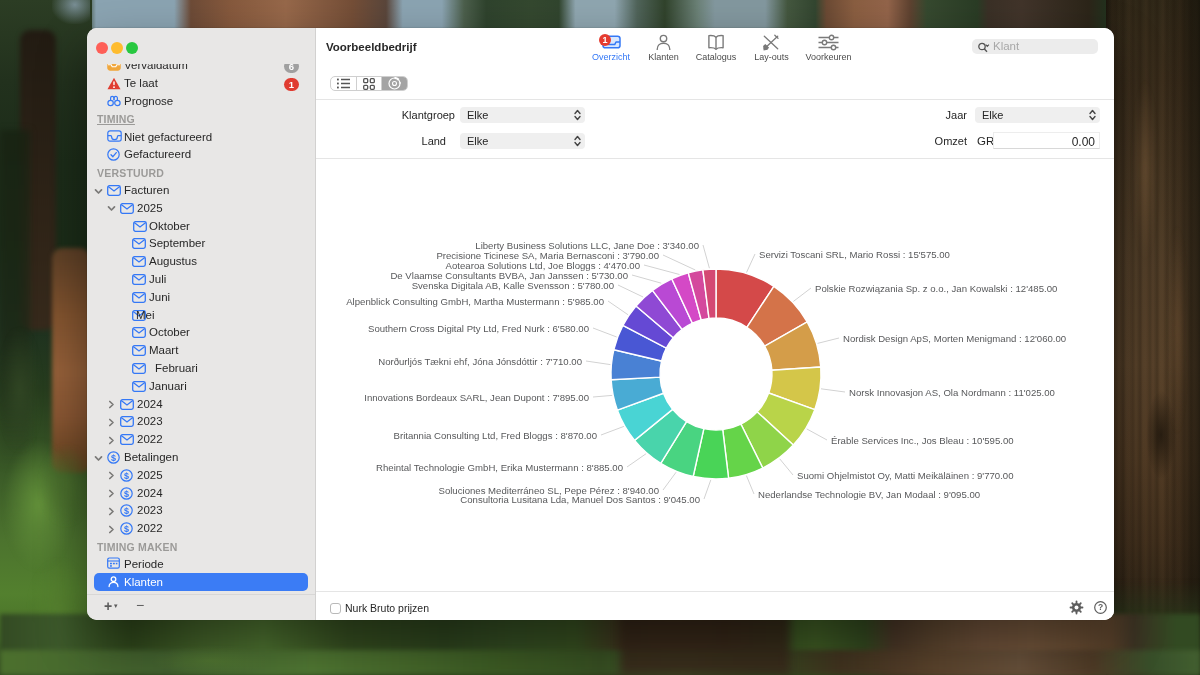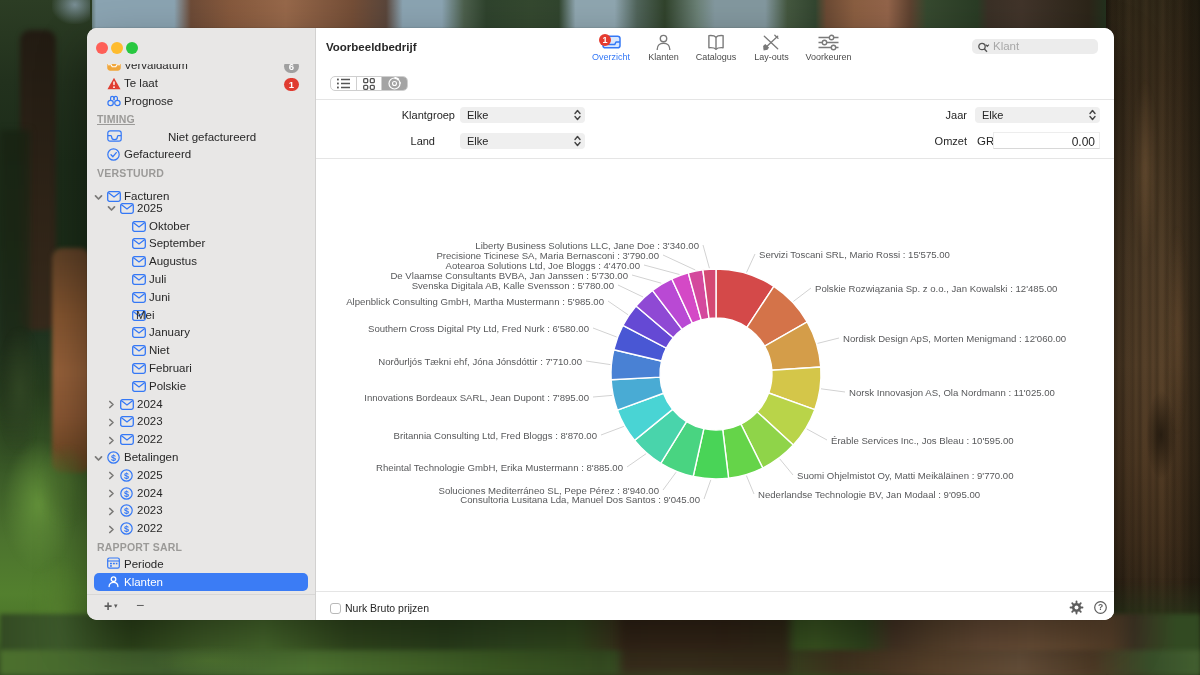--- a/index.html
+++ b/index.html
@@ -110,51 +110,51 @@
               <span class="txt" style="left:37px;color:#272727;position:absolute;">Prognose</span>
             </div>
             <div class="shdr" style="top:49.8px;text-decoration:underline;">TIMING</div>
             <div class="srow" style="top:64.6px;">
               <span class="sico" style="left:20px;"><svg width="15" height="12" viewBox="0 0 15 12">
                   <g fill="none" stroke="#3478f6" stroke-width="1.2" stroke-linejoin="round">
                     <rect x="0.8" y="0.8" width="13.4" height="10.4" rx="2.2"></rect>
                     <path d="M0.8 5.6 h3.2 l0.6 1.2 a2.6 2.6 0 0 0 5.8 0 l0.6-1.2 h3.2"></path>
                   </g>
                 </svg></span>
-              <span class="txt" style="left:37px;color:#272727;position:absolute;margin-left:44px;">Niet gefactureerd</span>
+              <span class="txt" style="left:37px;color:#272727;position:absolute;">Niet gefactureerd</span>
             </div>
             <div class="srow" style="top:82.4px;">
               <span class="sico" style="left:20px;"><svg width="13" height="13" viewBox="0 0 13 13">
                   <circle cx="6.5" cy="6.5" r="5.7" fill="none" stroke="#3478f6" stroke-width="1.2"></circle>
                   <path d="M4 6.8 L5.9 8.7 L9.3 4.6" fill="none" stroke="#3478f6" stroke-width="1.3" stroke-linecap="round" stroke-linejoin="round"></path>
                 </svg></span>
               <span class="txt" style="left:37px;color:#272727;position:absolute;">Gefactureerd</span>
             </div>
             <div class="shdr" style="top:103.2px;">VERSTUURD</div>
-            <div class="srow" style="top:124px;">
+            <div class="srow" style="top:118.0px;">
               <span class="chev" style="left:7px;"><svg width="9" height="9" viewBox="0 0 9 9">
                   <path d="M1.5 2.8 L4.5 6 L7.5 2.8" fill="none" stroke="#7b7a78" stroke-width="1.7" stroke-linecap="round" stroke-linejoin="round"></path>
                 </svg></span>
               <span class="sico" style="left:20px;"><svg width="14" height="11" viewBox="0 0 14 11" style="margin-top:1.5px">
                   <rect x="0.7" y="0.7" width="12.6" height="9.6" rx="1.8" fill="none" stroke="#3478f6" stroke-width="1.3"></rect>
                   <path d="M1.2 1.6 L7 6 L12.8 1.6" fill="none" stroke="#3478f6" stroke-width="1.3"></path>
                 </svg></span>
               <span class="txt" style="left:37px;color:#272727;position:absolute;">Facturen</span>
             </div>
             <div class="srow" style="top:135.8px;">
               <span class="chev" style="left:20px;"><svg width="9" height="9" viewBox="0 0 9 9">
                   <path d="M1.5 2.8 L4.5 6 L7.5 2.8" fill="none" stroke="#7b7a78" stroke-width="1.7" stroke-linecap="round" stroke-linejoin="round"></path>
                 </svg></span>
               <span class="sico" style="left:33px;"><svg width="14" height="11" viewBox="0 0 14 11" style="margin-top:1.5px">
                   <rect x="0.7" y="0.7" width="12.6" height="9.6" rx="1.8" fill="none" stroke="#3478f6" stroke-width="1.3"></rect>
                   <path d="M1.2 1.6 L7 6 L12.8 1.6" fill="none" stroke="#3478f6" stroke-width="1.3"></path>
                 </svg></span>
               <span class="txt" style="left:50px;color:#272727;position:absolute;">2025</span>
             </div>
-            <div class="srow" style="top:153.6px;">
+            <div class="srow" style="top:153.6px;text-align:center;">
               <span class="sico" style="left:45px;"><svg width="14" height="11" viewBox="0 0 14 11" style="margin-top:1.5px">
                   <rect x="0.7" y="0.7" width="12.6" height="9.6" rx="1.8" fill="none" stroke="#3478f6" stroke-width="1.3"></rect>
                   <path d="M1.2 1.6 L7 6 L12.8 1.6" fill="none" stroke="#3478f6" stroke-width="1.3"></path>
                 </svg></span>
               <span class="txt" style="left:62px;color:#272727;position:absolute;">Oktober</span>
             </div>
             <div class="srow" style="top:171.4px;">
               <span class="sico" style="left:45px;"><svg width="14" height="11" viewBox="0 0 14 11" style="margin-top:1.5px">
                   <rect x="0.7" y="0.7" width="12.6" height="9.6" rx="1.8" fill="none" stroke="#3478f6" stroke-width="1.3"></rect>
                   <path d="M1.2 1.6 L7 6 L12.8 1.6" fill="none" stroke="#3478f6" stroke-width="1.3"></path>
@@ -187,42 +187,42 @@
                   <rect x="0.7" y="0.7" width="12.6" height="9.6" rx="1.8" fill="none" stroke="#3478f6" stroke-width="1.3"></rect>
                   <path d="M1.2 1.6 L7 6 L12.8 1.6" fill="none" stroke="#3478f6" stroke-width="1.3"></path>
                 </svg></span>
               <span class="txt" style="left:49px;color:#272727;position:absolute;">Mei</span>
             </div>
             <div class="srow" style="top:260.4px;">
               <span class="sico" style="left:45px;"><svg width="14" height="11" viewBox="0 0 14 11" style="margin-top:1.5px">
                   <rect x="0.7" y="0.7" width="12.6" height="9.6" rx="1.8" fill="none" stroke="#3478f6" stroke-width="1.3"></rect>
                   <path d="M1.2 1.6 L7 6 L12.8 1.6" fill="none" stroke="#3478f6" stroke-width="1.3"></path>
                 </svg></span>
-              <span class="txt" style="left:62px;color:#272727;position:absolute;">January</span>
+              <span class="txt" style="left:62px;color:#272727;position:absolute;">October</span>
             </div>
             <div class="srow" style="top:278.2px;">
               <span class="sico" style="left:45px;"><svg width="14" height="11" viewBox="0 0 14 11" style="margin-top:1.5px">
                   <rect x="0.7" y="0.7" width="12.6" height="9.6" rx="1.8" fill="none" stroke="#3478f6" stroke-width="1.3"></rect>
                   <path d="M1.2 1.6 L7 6 L12.8 1.6" fill="none" stroke="#3478f6" stroke-width="1.3"></path>
                 </svg></span>
-              <span class="txt" style="left:62px;color:#272727;position:absolute;">Niet</span>
+              <span class="txt" style="left:62px;color:#272727;position:absolute;">Maart</span>
             </div>
             <div class="srow" style="top:296.0px;">
               <span class="sico" style="left:45px;"><svg width="14" height="11" viewBox="0 0 14 11" style="margin-top:1.5px">
                   <rect x="0.7" y="0.7" width="12.6" height="9.6" rx="1.8" fill="none" stroke="#3478f6" stroke-width="1.3"></rect>
                   <path d="M1.2 1.6 L7 6 L12.8 1.6" fill="none" stroke="#3478f6" stroke-width="1.3"></path>
                 </svg></span>
-              <span class="txt" style="left:62px;color:#272727;position:absolute;">Februari</span>
+              <span class="txt" style="left:48px;color:#272727;position:absolute;padding-left:20px;">Februari</span>
             </div>
             <div class="srow" style="top:313.8px;">
               <span class="sico" style="left:45px;"><svg width="14" height="11" viewBox="0 0 14 11" style="margin-top:1.5px">
                   <rect x="0.7" y="0.7" width="12.6" height="9.6" rx="1.8" fill="none" stroke="#3478f6" stroke-width="1.3"></rect>
                   <path d="M1.2 1.6 L7 6 L12.8 1.6" fill="none" stroke="#3478f6" stroke-width="1.3"></path>
                 </svg></span>
-              <span class="txt" style="left:62px;color:#272727;position:absolute;">Polskie</span>
+              <span class="txt" style="left:62px;color:#272727;position:absolute;">Januari</span>
             </div>
             <div class="srow" style="top:331.6px;">
               <span class="chev" style="left:20px;"><svg width="9" height="9" viewBox="0 0 9 9">
                   <path d="M2.8 1.5 L6 4.5 L2.8 7.5" fill="none" stroke="#7b7a78" stroke-width="1.7" stroke-linecap="round" stroke-linejoin="round"></path>
                 </svg></span>
               <span class="sico" style="left:33px;"><svg width="14" height="11" viewBox="0 0 14 11" style="margin-top:1.5px">
                   <rect x="0.7" y="0.7" width="12.6" height="9.6" rx="1.8" fill="none" stroke="#3478f6" stroke-width="1.3"></rect>
                   <path d="M1.2 1.6 L7 6 L12.8 1.6" fill="none" stroke="#3478f6" stroke-width="1.3"></path>
                 </svg></span>
               <span class="txt" style="left:50px;color:#272727;position:absolute;">2024</span>
@@ -290,21 +290,21 @@
             <div class="srow" style="top:456.2px;">
               <span class="chev" style="left:20px;"><svg width="9" height="9" viewBox="0 0 9 9">
                   <path d="M2.8 1.5 L6 4.5 L2.8 7.5" fill="none" stroke="#7b7a78" stroke-width="1.7" stroke-linecap="round" stroke-linejoin="round"></path>
                 </svg></span>
               <span class="sico" style="left:33px;"><svg width="13" height="13" viewBox="0 0 13 13" style="margin-top:0.5px">
                   <circle cx="6.5" cy="6.5" r="5.7" fill="none" stroke="#3478f6" stroke-width="1.2"></circle>
                   <text x="6.5" y="9.8" text-anchor="middle" font-size="9" font-weight="bold" fill="#3478f6" font-family="Liberation Sans">$</text>
                 </svg></span>
               <span class="txt" style="left:50px;color:#272727;position:absolute;">2022</span>
             </div>
-            <div class="shdr" style="top:477.0px;">RAPPORT SARL</div>
+            <div class="shdr" style="top:477.0px;">TIMING MAKEN</div>
             <div class="srow" style="top:491.8px;">
               <span class="sico" style="left:20px;"><svg width="13" height="12" viewBox="0 0 13 12">
                   <rect x="0.7" y="1" width="11.6" height="10.2" rx="1.6" fill="none" stroke="#3478f6" stroke-width="1.2"></rect>
                   <line x1="0.7" y1="4" x2="12.3" y2="4" stroke="#3478f6" stroke-width="1.1"></line>
                   <g fill="#3478f6">
                     <rect x="3" y="5.8" width="1.9" height="1.5"></rect>
                     <rect x="5.9" y="5.8" width="1.9" height="1.5"></rect>
                     <rect x="8.8" y="5.8" width="1.6" height="1.5"></rect>
                     <rect x="3" y="8.2" width="1.9" height="1.5"></rect>
                   </g>
@@ -438,21 +438,21 @@
               </g>
             </svg>
           </div>
     </div>
     <div class="hline" style="left:0;top:71px;width:798px;"></div>
     <div class="flabel" style="left:0px;top:79px;width:139px;">Klantgroep</div>
     <div class="popup" style="left:144px;top:79px;width:125px;">Elke<span class="ud"><svg width="7" height="12" viewBox="0 0 7 12">
               <path d="M1 4.5 L3.5 1.5 L6 4.5" fill="none" stroke="#444" stroke-width="1.4" stroke-linecap="round" stroke-linejoin="round"></path>
               <path d="M1 7.5 L3.5 10.5 L6 7.5" fill="none" stroke="#444" stroke-width="1.4" stroke-linecap="round" stroke-linejoin="round"></path>
             </svg></span></div>
-    <div class="flabel" style="left:0px;top:105px;width:119px;">Land</div>
+    <div class="flabel" style="left:0px;top:105px;width:130px;">Land</div>
     <div class="popup" style="left:144px;top:105px;width:125px;">Elke<span class="ud"><svg width="7" height="12" viewBox="0 0 7 12">
               <path d="M1 4.5 L3.5 1.5 L6 4.5" fill="none" stroke="#444" stroke-width="1.4" stroke-linecap="round" stroke-linejoin="round"></path>
               <path d="M1 7.5 L3.5 10.5 L6 7.5" fill="none" stroke="#444" stroke-width="1.4" stroke-linecap="round" stroke-linejoin="round"></path>
             </svg></span></div>
     <div class="flabel" style="left:560px;top:79px;width:91px;">Jaar</div>
     <div class="popup" style="left:659px;top:79px;width:125px;">Elke<span class="ud"><svg width="7" height="12" viewBox="0 0 7 12">
               <path d="M1 4.5 L3.5 1.5 L6 4.5" fill="none" stroke="#444" stroke-width="1.4" stroke-linecap="round" stroke-linejoin="round"></path>
               <path d="M1 7.5 L3.5 10.5 L6 7.5" fill="none" stroke="#444" stroke-width="1.4" stroke-linecap="round" stroke-linejoin="round"></path>
             </svg></span></div>
     <div class="flabel" style="left:560px;top:105px;width:91px;">Omzet</div>

